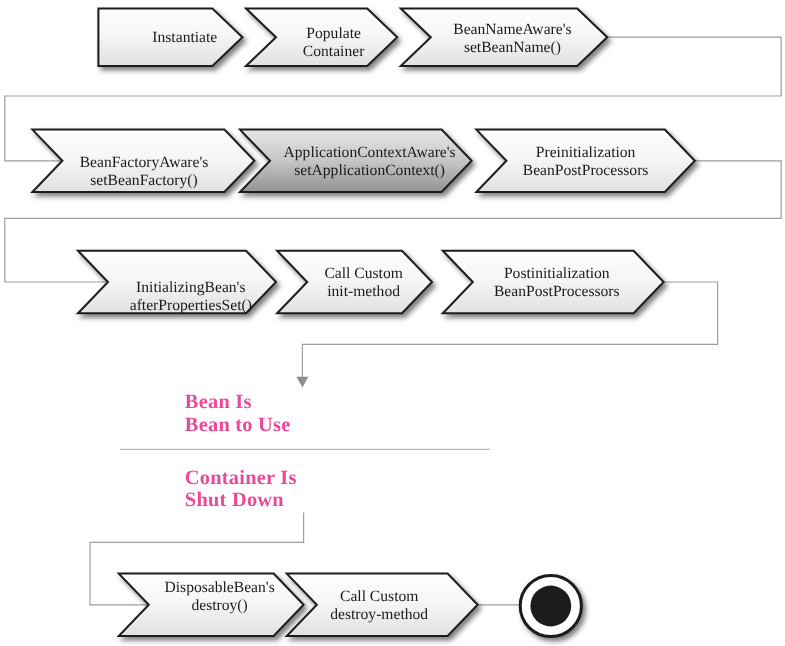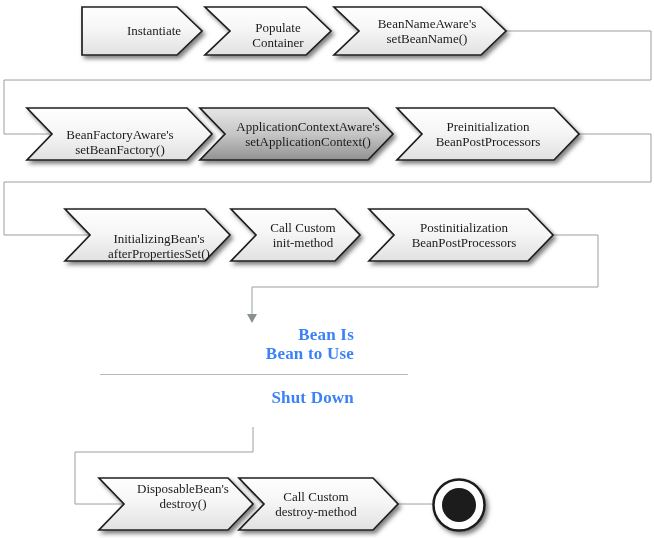--- a/index.html
+++ b/index.html
@@ -27,26 +27,26 @@
     align-items: center;
     justify-content: center;
     font-size: 13px;
     line-height: 15.5px;
     color: #1b1b1b;
     text-align: center;
   }
   .step-label span { white-space: nowrap; }
   .milestone {
     position: absolute;
-    text-align: right;
+    text-align: left;
     font-weight: bold;
     font-size: 17px;
     line-height: 19px;
     letter-spacing: 0.2px;
-    color: #3b82f6;
+    color: #ec4899;
   }
   .milestone div { white-space: nowrap; }
 </style>
 </head>
 <body>
 
 <div class="canvas">
 
   <svg width="654" height="538" viewBox="0 0 654 538">
     <defs>
@@ -144,16 +144,17 @@
   <div class="step-label" style="left:246px;top:478px;width:140px;height:52px">
     <span>Call Custom</span>
     <span>destroy-method</span>
   </div>
 
   <div class="milestone" style="left:154px;top:325px;width:200px">
     <div>Bean Is</div>
     <div>Bean to Use</div>
   </div>
   <div class="milestone" style="left:154px;top:388px;width:200px">
+    <div>Container Is</div>
     <div>Shut Down</div>
   </div>
 
 </div>
 
 </body></html>

